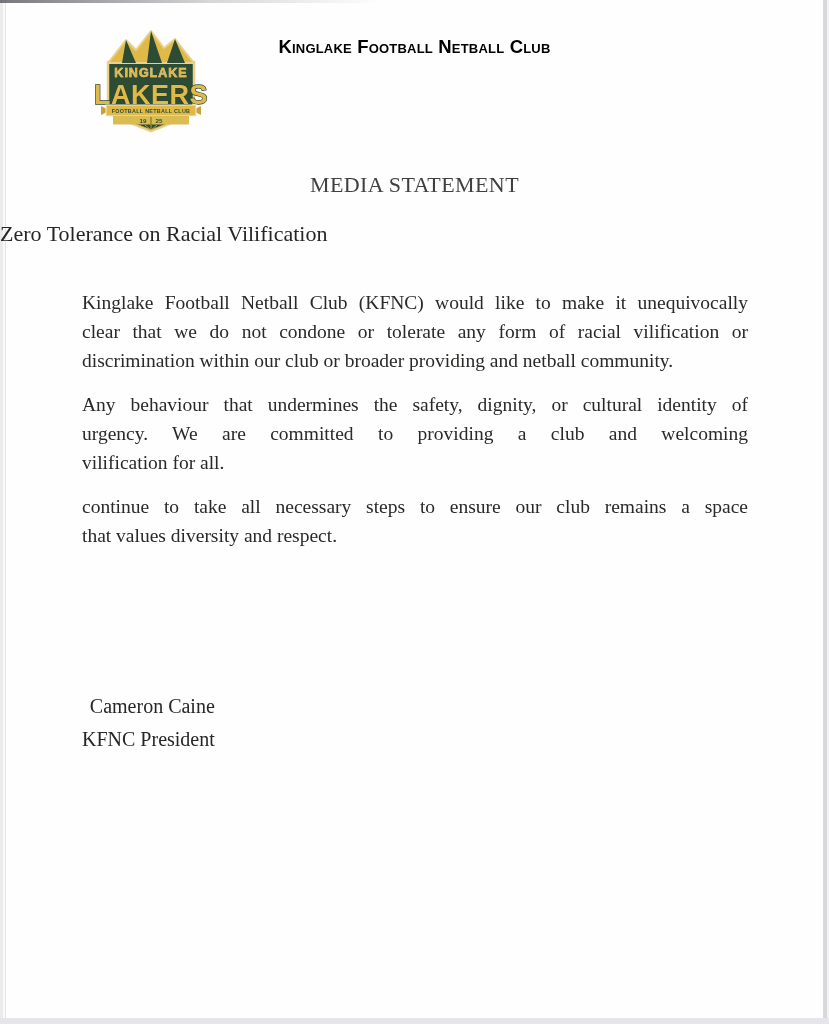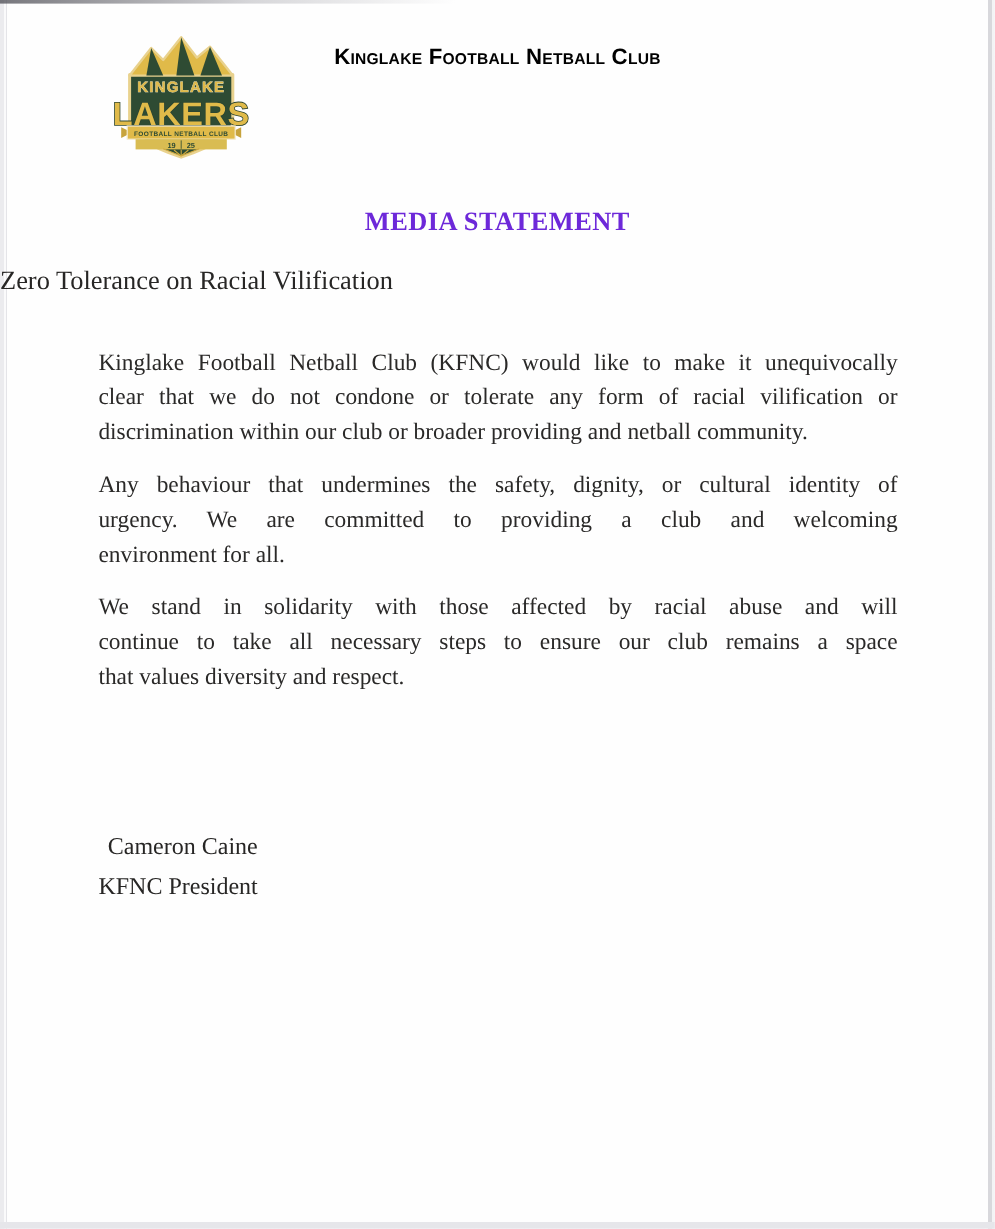--- a/index.html
+++ b/index.html
@@ -49,23 +49,23 @@
     font-size: 18.5px;
     letter-spacing: 0.2px;
     color: #000000;
   }
   .doc-title {
     position: absolute;
     left: 0; right: 0; top: 172px;
     margin: 0;
     text-align: center;
     font-size: 22px;
-    font-weight: 700;
+    font-weight: 400;
     letter-spacing: 0.4px;
-    color: #6d28d9;
+    color: #404040;
   }
   .doc-subtitle {
     position: absolute;
     left: 0; right: 0; top: 221px;
     margin: 0;
     text-align: left;
     font-size: 22px;
     font-weight: 400;
     color: #272625;
   }
@@ -139,24 +139,23 @@
 
   <section class="body-text">
     <p class="para">
       <span class="line">Kinglake Football Netball Club (KFNC) would like to make it unequivocally</span>
       <span class="line">clear that we do not condone or tolerate any form of racial vilification or</span>
       <span class="line last">discrimination within our club or broader providing and netball community.</span>
     </p>
     <p class="para">
       <span class="line">Any behaviour that undermines the safety, dignity, or cultural identity of</span>
       <span class="line">urgency. We are committed to providing a club and welcoming</span>
-      <span class="line last">environment for all.</span>
+      <span class="line last">vilification for all.</span>
     </p>
     <p class="para">
-      <span class="line">We stand in solidarity with those affected by racial abuse and will</span>
       <span class="line">continue to take all necessary steps to ensure our club remains a space</span>
       <span class="line last">that values diversity and respect.</span>
     </p>
   </section>
 
   <div class="signature">
     <div>Cameron Caine</div>
     <div>KFNC President</div>
   </div>
 

